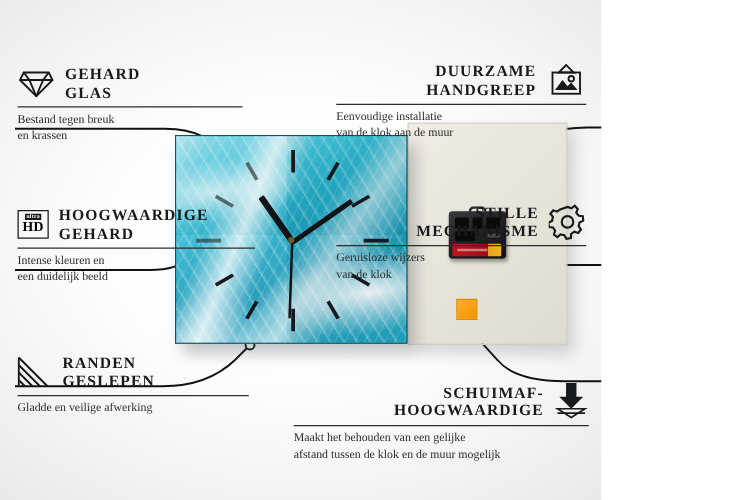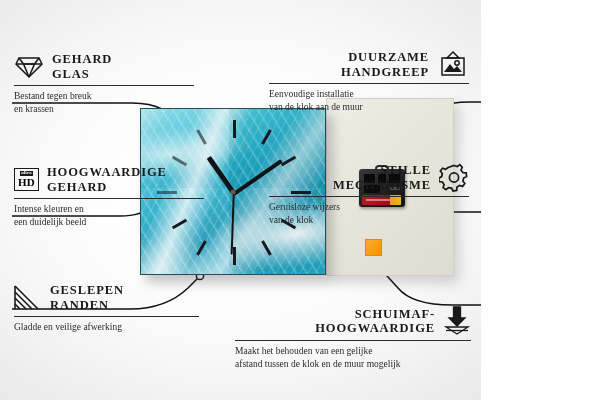--- a/index.html
+++ b/index.html
@@ -341,22 +341,22 @@
       <svg class="ico" width="28" height="25" viewBox="0 0 28 25">
         <g stroke="#17191b" stroke-width="1.6">
           <path d="M1 1 L24 24"></path>
           <path d="M1 7 L18 24"></path>
           <path d="M1 13 L12 24"></path>
           <path d="M1 19 L6 24"></path>
           <path d="M1 1 L1 24"></path>
         </g>
       </svg>
       <div class="titles">
+        <div>RANDEN</div>
         <div>GESLEPEN</div>
-        <div>RANDEN</div>
       </div>
     </div>
     <div class="rule"></div>
     <div class="desc">Gladde en veilige afwerking</div>
   </div>
 
   <div class="callout right" style="right:12px; top:50px; width:200px;">
     <div class="head">
       <div class="titles">
         <div>DUURZAME</div>

